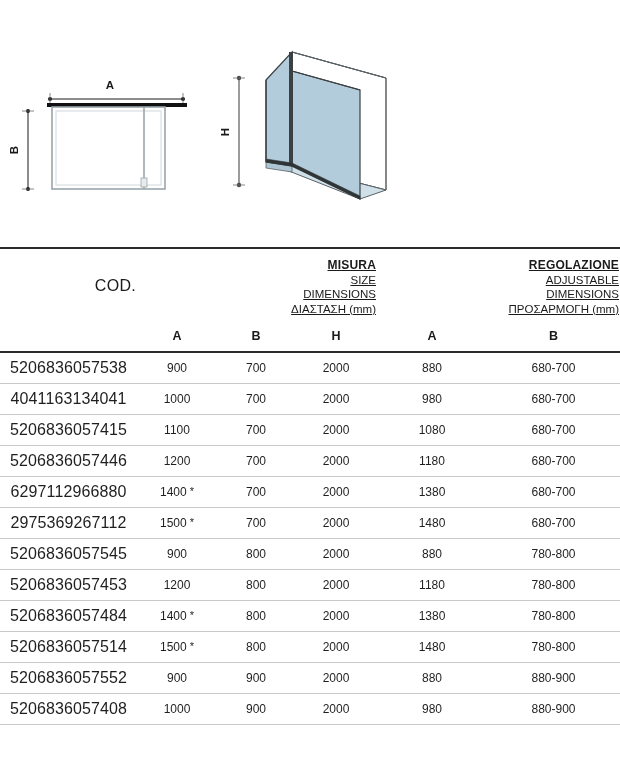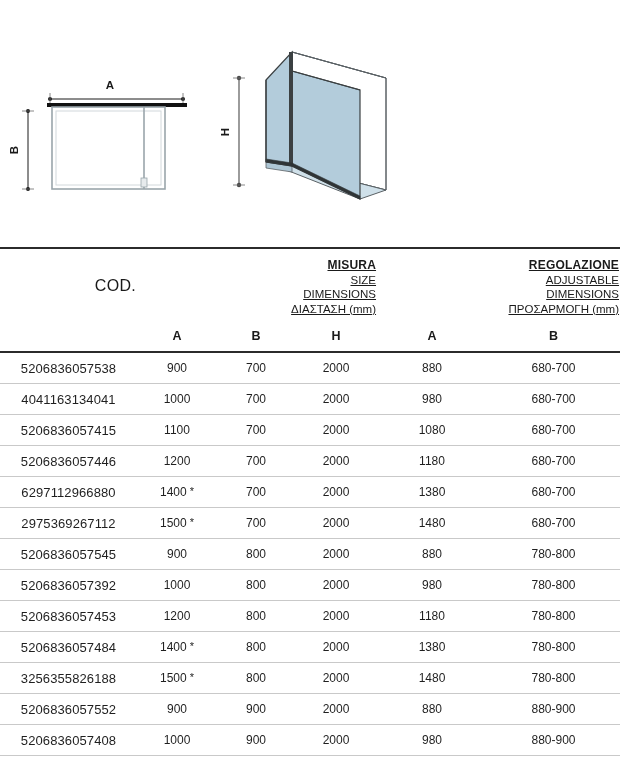--- a/index.html
+++ b/index.html
@@ -103,21 +103,21 @@
   }
   tbody tr.data-row td {
     text-align: center;
     font-size: 12px;
     height: 28px;
     vertical-align: middle;
     border-bottom: 1px solid #c9c9c9;
     color: #1f1f1f;
   }
   tbody tr.data-row td.cod {
-    font-size: 13px;
+    font-size: 16px;
     letter-spacing: 0.1px;
   }
   tbody tr.data-row:first-child td {
     border-top: none;
   }
   .star {
     font-size: 11px;
     vertical-align: top;
     line-height: 12px;
   }
@@ -301,45 +301,37 @@
         </tr>
         <tr class="data-row">
           <td class="cod">5206836057545</td>
           <td>900</td>
           <td>800</td>
           <td>2000</td>
           <td>880</td>
           <td>780-800</td>
         </tr>
         <tr class="data-row">
-          <td class="cod">5206836057392</td>
-          <td>1000</td>
-          <td>800</td>
-          <td>2000</td>
-          <td>980</td>
-          <td>780-800</td>
-        </tr>
-        <tr class="data-row">
           <td class="cod">5206836057453</td>
           <td>1200</td>
           <td>800</td>
           <td>2000</td>
           <td>1180</td>
           <td>780-800</td>
         </tr>
         <tr class="data-row">
           <td class="cod">5206836057484</td>
           <td>1400<span class="star"> *</span></td>
           <td>800</td>
           <td>2000</td>
           <td>1380</td>
           <td>780-800</td>
         </tr>
         <tr class="data-row">
-          <td class="cod">3256355826188</td>
+          <td class="cod">5206836057514</td>
           <td>1500<span class="star"> *</span></td>
           <td>800</td>
           <td>2000</td>
           <td>1480</td>
           <td>780-800</td>
         </tr>
         <tr class="data-row">
           <td class="cod">5206836057552</td>
           <td>900</td>
           <td>900</td>

